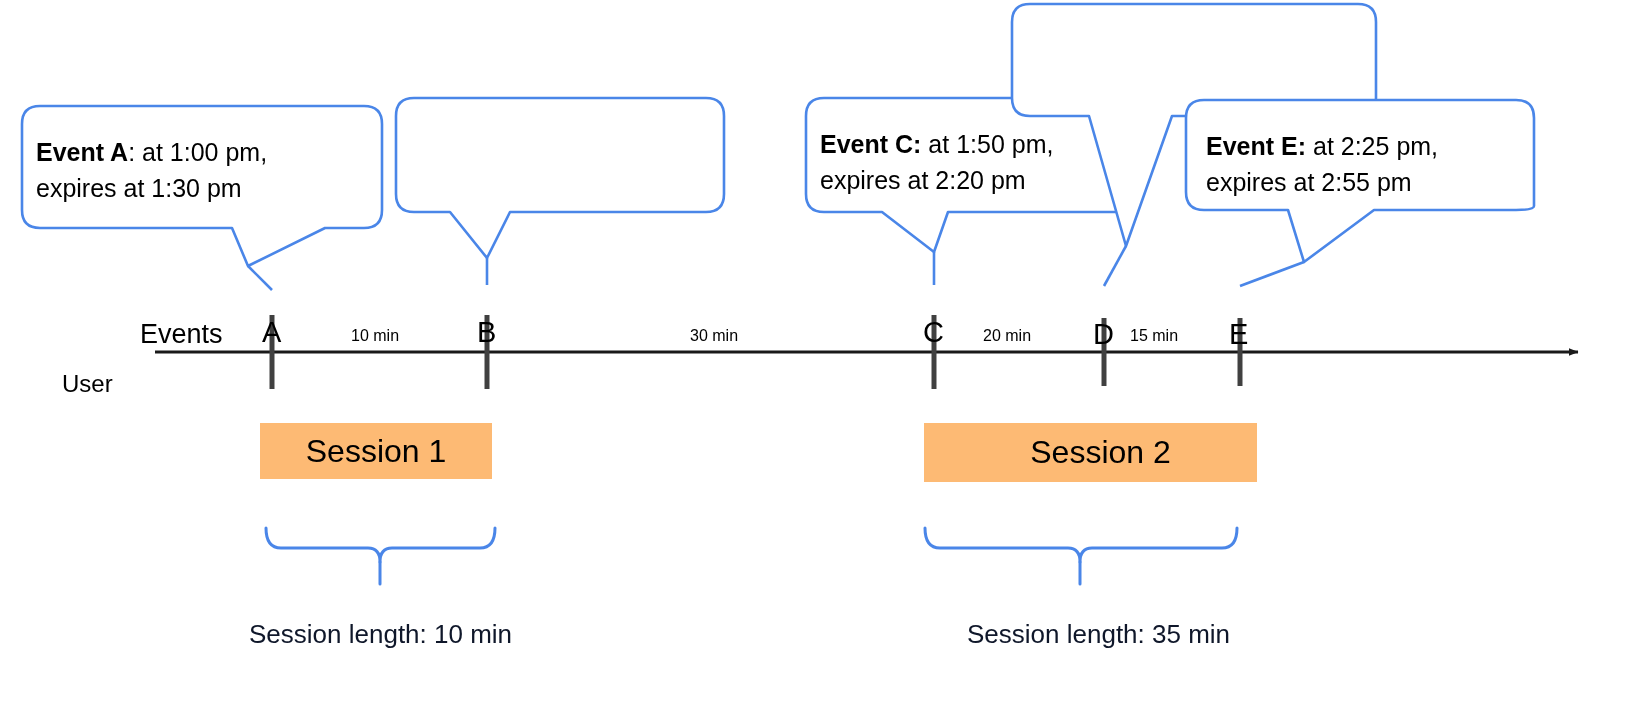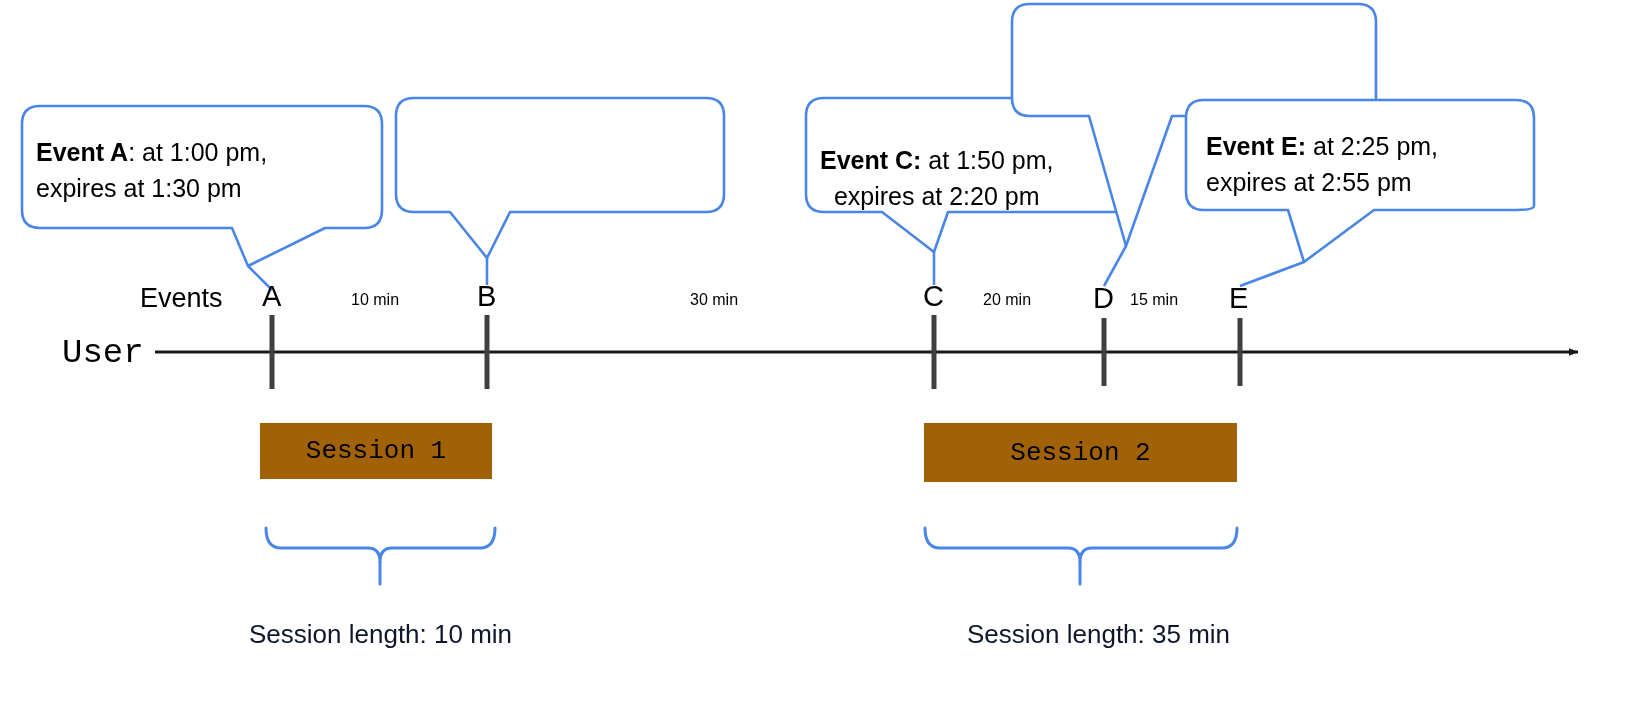--- a/index.html
+++ b/index.html
@@ -34,43 +34,42 @@
     white-space: nowrap;
     pointer-events: none;
   }
   .callout-text b {
     font-weight: bold;
   }
   .axis-text {
     position: absolute;
     color: #000000;
     white-space: nowrap;
+    margin-top: 36px;
   }
   .events-label {
     font-size: 27px;
   }
   .user-label {
-    font-size: 34px;
-    font-family: Liberation Mono, monospace;
+    font-size: 24px;
   }
   .marker-label {
     font-size: 29px;
   }
   .gap-label {
     font-size: 16px;
   }
   .session-box {
     position: absolute;
-    background: #a16207;
+    background: #fdba74;
     display: flex;
     align-items: center;
     justify-content: center;
-    font-size: 26px;
+    font-size: 32px;
     color: #000000;
-    font-family: Liberation Mono, monospace;
   }
   .caption {
     position: absolute;
     font-size: 26px;
     color: #0f172a;
     white-space: nowrap;
   }
 </style>
 </head>
 <body>
@@ -115,21 +114,21 @@
     </g>
     <path d="M 1304 262 L 1240 286" fill="none" stroke="#4a86e8" stroke-width="2.6"></path>
   </svg>
 
   <div class="callout-text" style="left:36px; top:134px;">
     <div><b>Event A</b><span>: at 1:00 pm,</span></div>
     <div>expires at 1:30 pm</div>
   </div>
 
 
-  <div class="callout-text" style="left:820px; top:142px;text-align:center;">
+  <div class="callout-text" style="left:820px; top:126px;">
     <div><b>Event C:</b><span> at 1:50 pm,</span></div>
     <div>expires at 2:20 pm</div>
   </div>
 
 
   <div class="callout-text" style="left:1206px; top:128px;">
     <div><b>Event E:</b><span> at 2:25 pm,</span></div>
     <div>expires at 2:55 pm</div>
   </div>
 
@@ -167,20 +166,20 @@
   <div class="axis-text marker-label" style="left:1229px; top:282px;">E</div>
 
   <div class="axis-text gap-label" style="left:351px; top:291px;">10 min</div>
   <div class="axis-text gap-label" style="left:690px; top:291px;">30 min</div>
   <div class="axis-text gap-label" style="left:983px; top:291px;">20 min</div>
   <div class="axis-text gap-label" style="left:1130px; top:291px;">15 min</div>
 
   <div class="session-box" style="left:260px; top:423px; width:232px; height:56px;">
     <span>Session 1</span>
   </div>
-  <div class="session-box" style="left:924px; top:423px; width:313px; height:59px;">
+  <div class="session-box" style="left:924px; top:423px; width:313px; height:59px;padding-left:20px;">
     <span>Session 2</span>
   </div>
 
   <div class="caption" style="left:249px; top:619px;">Session length: 10 min</div>
   <div class="caption" style="left:967px; top:619px;">Session length: 35 min</div>
 
 </div>
 
 </body></html>

